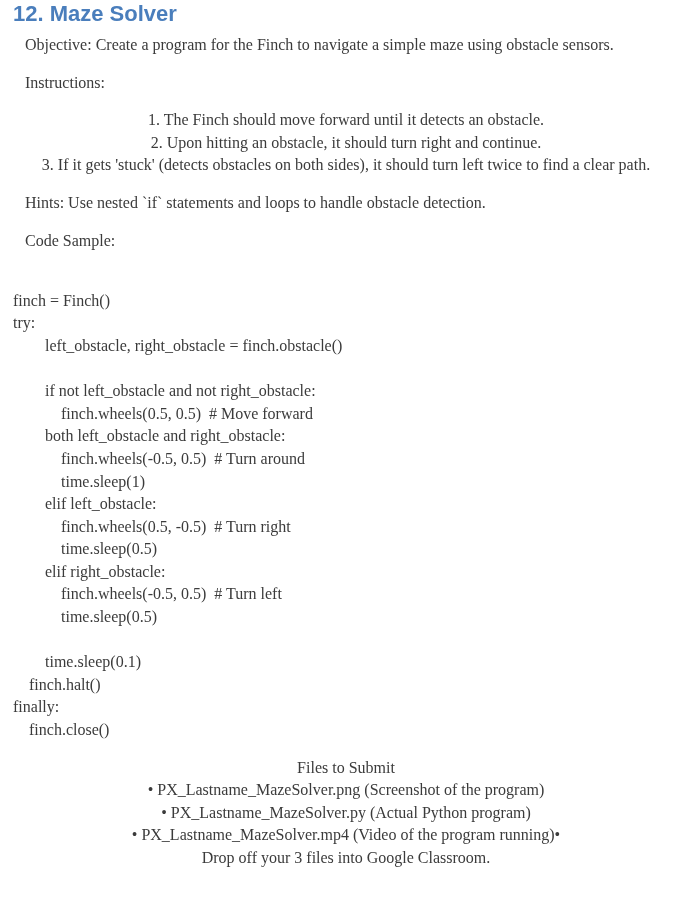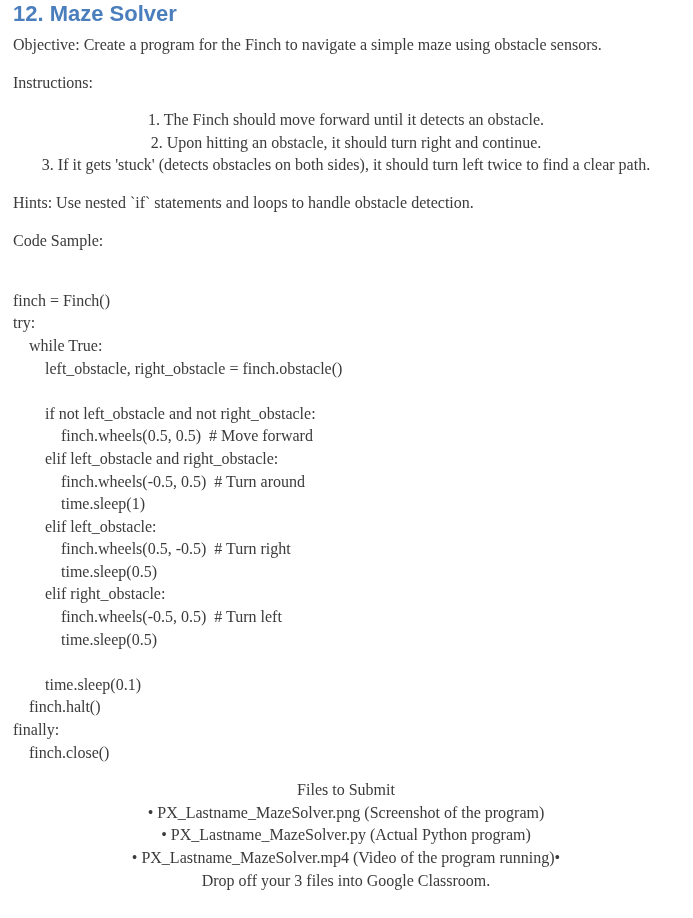--- a/index.html
+++ b/index.html
@@ -21,21 +21,21 @@
   }
   .doc-title {
     font-family: "Liberation Sans", sans-serif;
     font-size: 22px;
     font-weight: bold;
     color: #4a7ebc;
     line-height: 22px;
     margin: 0 0 9px 0;
   }
   .para {
-    margin: 0 0 15px 0;
+    margin: 0 0 15px 12px;
     line-height: 22.6px;
     white-space: pre-wrap;
   }
   .line-block {
     margin: 0 0 15px 0;
     text-align: center;
   }
   .line-block:last-child {
     margin-bottom: 0;
   }
@@ -71,26 +71,25 @@
   </div>
 
   <div class="para">Hints: Use nested `if` statements and loops to handle obstacle detection.</div>
 
   <div class="para">Code Sample:</div>
 
   <div class="code-block">
     <div class="code-line"></div>
     <div class="code-line">finch = Finch()</div>
     <div class="code-line">try:</div>
-    <div class="code-line">    while True:</div>
     <div class="code-line">        left_obstacle, right_obstacle = finch.obstacle()</div>
     <div class="code-line"></div>
     <div class="code-line">        if not left_obstacle and not right_obstacle:</div>
     <div class="code-line">            finch.wheels(0.5, 0.5)  # Move forward</div>
-    <div class="code-line">        elif left_obstacle and right_obstacle:</div>
+    <div class="code-line">        both left_obstacle and right_obstacle:</div>
     <div class="code-line">            finch.wheels(-0.5, 0.5)  # Turn around</div>
     <div class="code-line">            time.sleep(1)</div>
     <div class="code-line">        elif left_obstacle:</div>
     <div class="code-line">            finch.wheels(0.5, -0.5)  # Turn right</div>
     <div class="code-line">            time.sleep(0.5)</div>
     <div class="code-line">        elif right_obstacle:</div>
     <div class="code-line">            finch.wheels(-0.5, 0.5)  # Turn left</div>
     <div class="code-line">            time.sleep(0.5)</div>
     <div class="code-line"></div>
     <div class="code-line">        time.sleep(0.1)</div>

